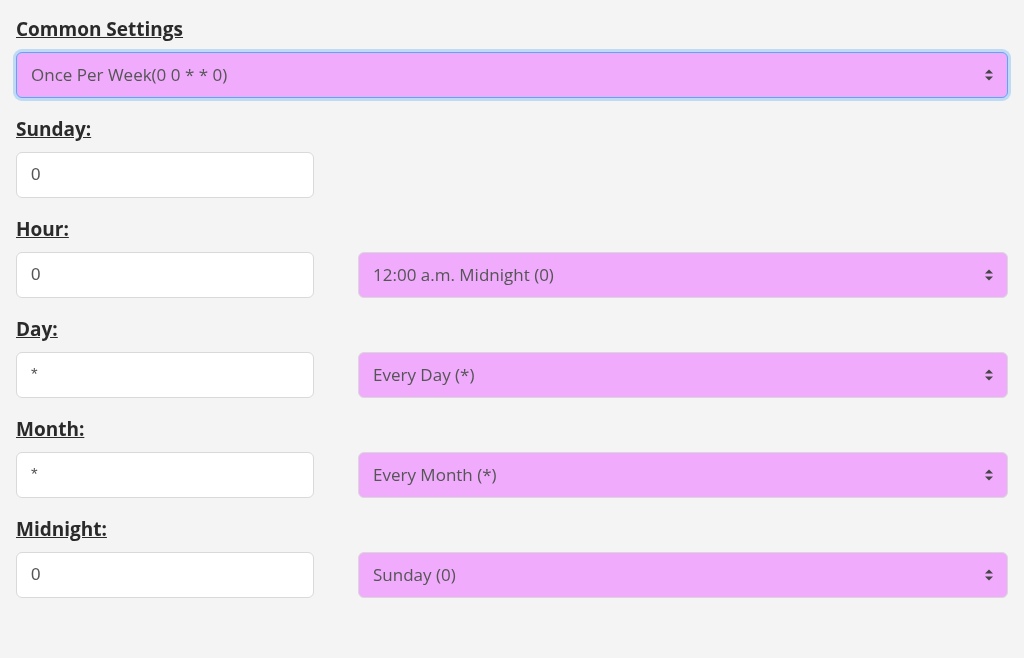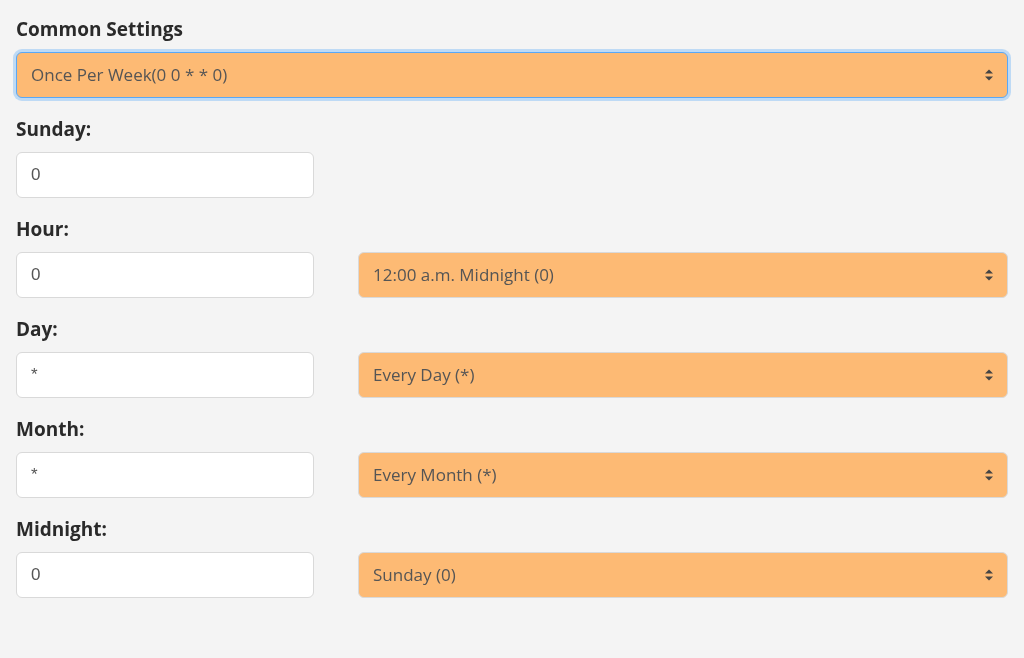--- a/index.html
+++ b/index.html
@@ -17,20 +17,21 @@
     }
     .section {
       margin-bottom: 18px;
     }
     .label {
       font-weight: 700;
       color: #2a2a2a;
       font-size: 19px;
       margin-bottom: 10px;
       display: block;
+      text-decoration: underline;
     }
     .row {
       display: flex;
       gap: 44px;
       align-items: center;
     }
     .text-input {
       width: 298px;
       height: 46px;
       padding: 10px 14px;
@@ -49,21 +50,21 @@
       width: 100%;
     }
     .select {
       width: 100%;
       height: 46px;
       padding: 10px 40px 10px 14px;
       border: 1px solid #d9d9d9;
       border-radius: 6px;
       font-size: 17px;
       color: #555;
-      background: #fdba74;
+      background: #f0abfc;
       appearance: none;
       -webkit-appearance: none;
       -moz-appearance: none;
       outline: none;
       cursor: pointer;
     }
     .select.focused {
       border-color: #59a8f7;
       box-shadow: 0 0 0 3px rgba(89, 168, 247, 0.35);
     }

